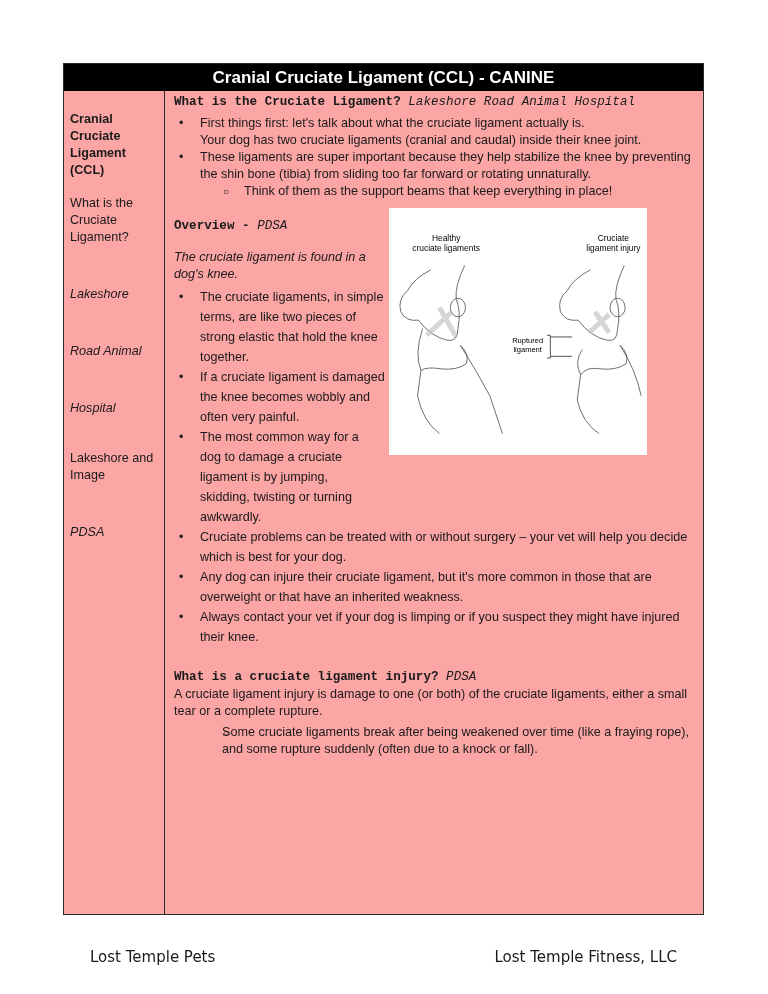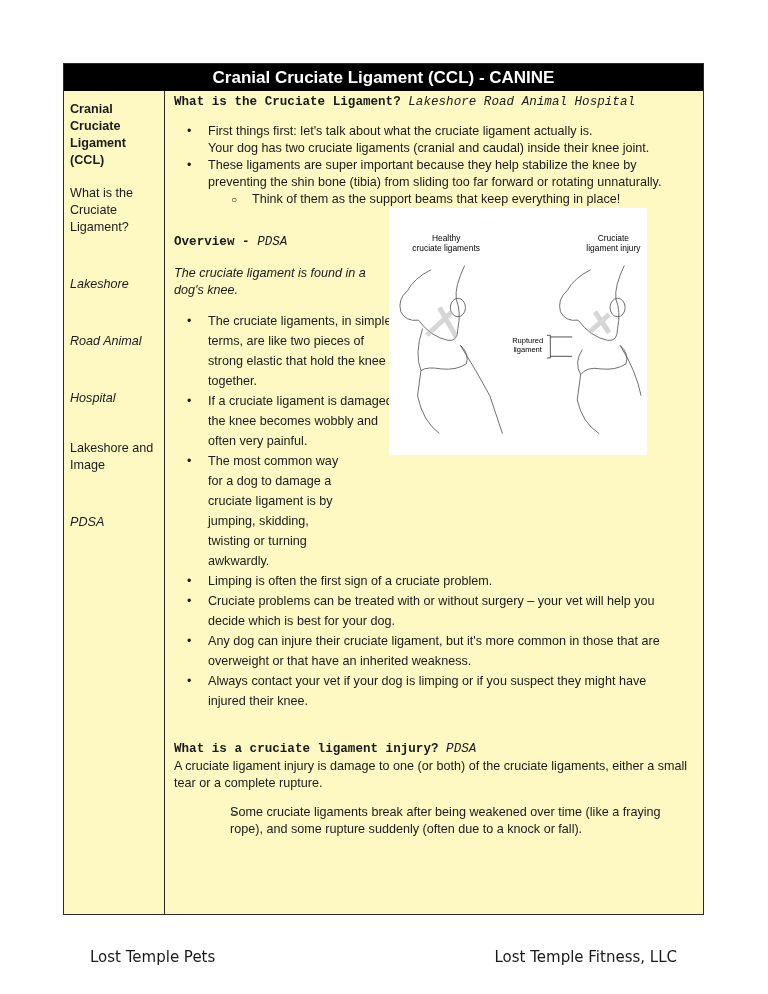--- a/index.html
+++ b/index.html
@@ -1,31 +1,31 @@
 <!DOCTYPE html>
 <html><head>
 <meta charset="utf-8">
 <style>
   html, body { margin:0; padding:0; background:#ffffff; }
   body { width:768px; height:994px; position:relative; overflow:hidden;
          font-family:"Liberation Sans", "DejaVu Sans", sans-serif; color:#1a1a1a; }
   .table { position:absolute; left:63px; top:63px; width:641px; height:852px;
-           border:1.5px solid #2a2a2a; box-sizing:border-box; background:#fef9c3; }
+           border:1.5px solid #2a2a2a; box-sizing:border-box; background:#fca5a5; }
   .header { position:absolute; left:0; top:0; right:0; height:27px; background:#000;
             color:#fff; font-weight:bold; font-size:17px; text-align:center; line-height:27px; }
   .left-col { position:absolute; left:0; top:27px; width:101px; bottom:0;
-              border-right:1.5px solid #2a2a2a; box-sizing:border-box; padding:10px 0 0 6px;
+              border-right:1.5px solid #2a2a2a; box-sizing:border-box; padding:20px 0 0 6px;
               font-size:12.6px; line-height:17px; }
   .left-col .b { font-weight:bold; }
   .left-col .i { font-style:italic;margin-top:40px; }
   .right-col { position:absolute; left:102px; top:27px; right:0; bottom:0; padding:3px 8px 0 8px;
                font-size:12.6px; line-height:17px; }
   .h { font-weight:bold;font-family:Liberation Mono, monospace; }
   .h i { font-weight:normal; font-style:italic; }
-  ul { margin:12px; padding:0; list-style:none; }
+  ul { margin:4px; padding:0; list-style:none; }
   li { position:relative; padding-left:22px; }
   li::before { content:"•"; position:absolute; left:1px; top:0; }
   li.sub { padding-left:66px; }
   li.sub::before { content:"○"; left:45px; font-size:10px; }
   .ov-list li { line-height:20px; }
   .figure { position:absolute; left:223px; top:117px; width:258px; height:247px; background:#fff; }
   .figure svg { width:100%; height:100%; }
   .footer { position:absolute; top:948px; font-weight:normal; font-size:15px;
             font-family:"DejaVu Sans", sans-serif; }
 </style>
@@ -73,21 +73,20 @@
     <div style="height:14px"></div>
     <div class="h">
       <span>Overview</span> - <i>PDSA</i>
     </div>
     <div style="height:14px"></div>
     <div style="width:210px; font-style:italic">The cruciate ligament is found in a dog's knee.</div>
     <ul class="ov-list">
       <li style="width:188px">The cruciate ligaments, in simple terms, are like two pieces of strong elastic that hold the knee together.</li>
       <li style="width:188px">If a cruciate ligament is damaged the knee becomes wobbly and often very painful.</li>
       <li style="padding-right:330px;">The most common way for a dog to damage a cruciate ligament is by jumping, skidding, twisting or turning awkwardly.</li>
-      <li>Limping is often the first sign of a cruciate problem.</li>
       <li>Cruciate problems can be treated with or without surgery – your vet will help you decide which is best for your dog.</li>
       <li>Any dog can injure their cruciate ligament, but it's more common in those that are overweight or that have an inherited weakness.</li>
       <li>Always contact your vet if your dog is limping or if you suspect they might have injured their knee.</li>
     </ul>
 
     <div style="height:18px"></div>
     <div class="h">
       <span>What is a cruciate ligament injury?</span> <i>PDSA</i>
     </div>
     <div>A cruciate ligament injury is damage to one (or both) of the cruciate ligaments, either a small tear or a complete rupture.</div>

